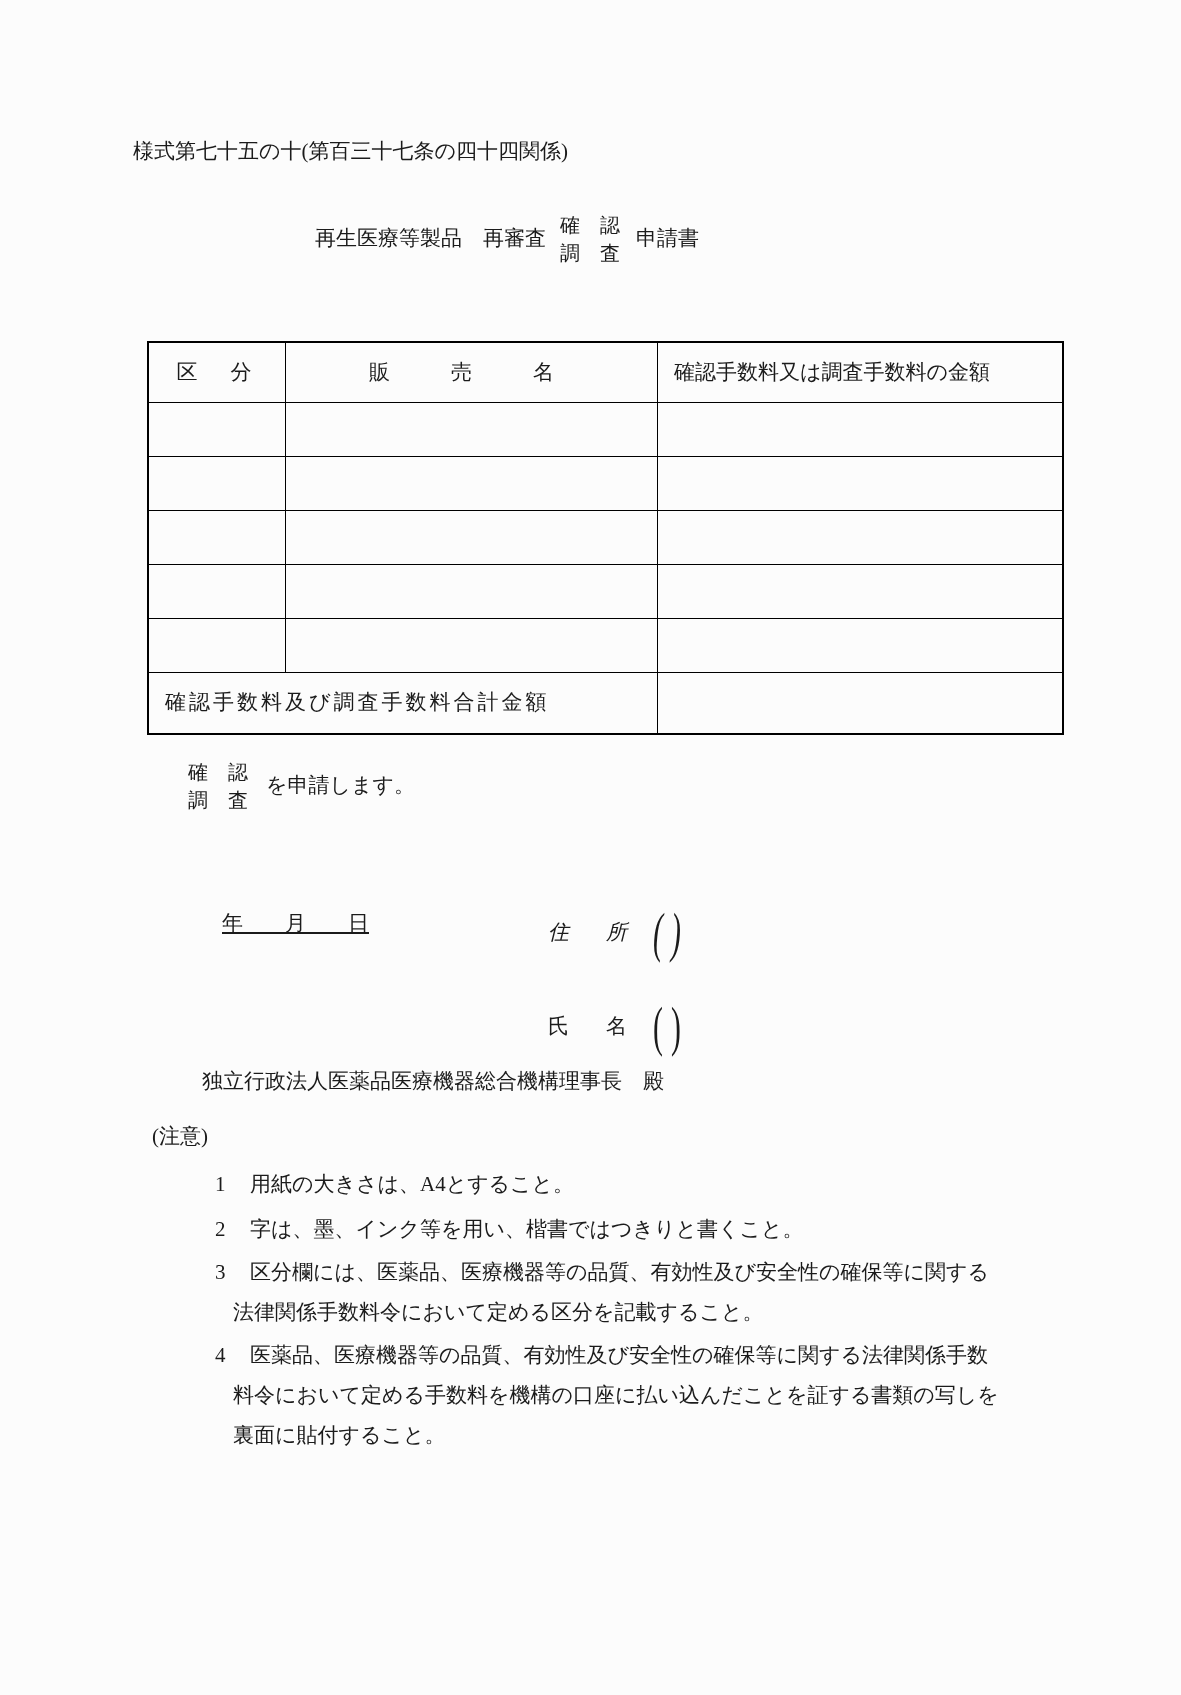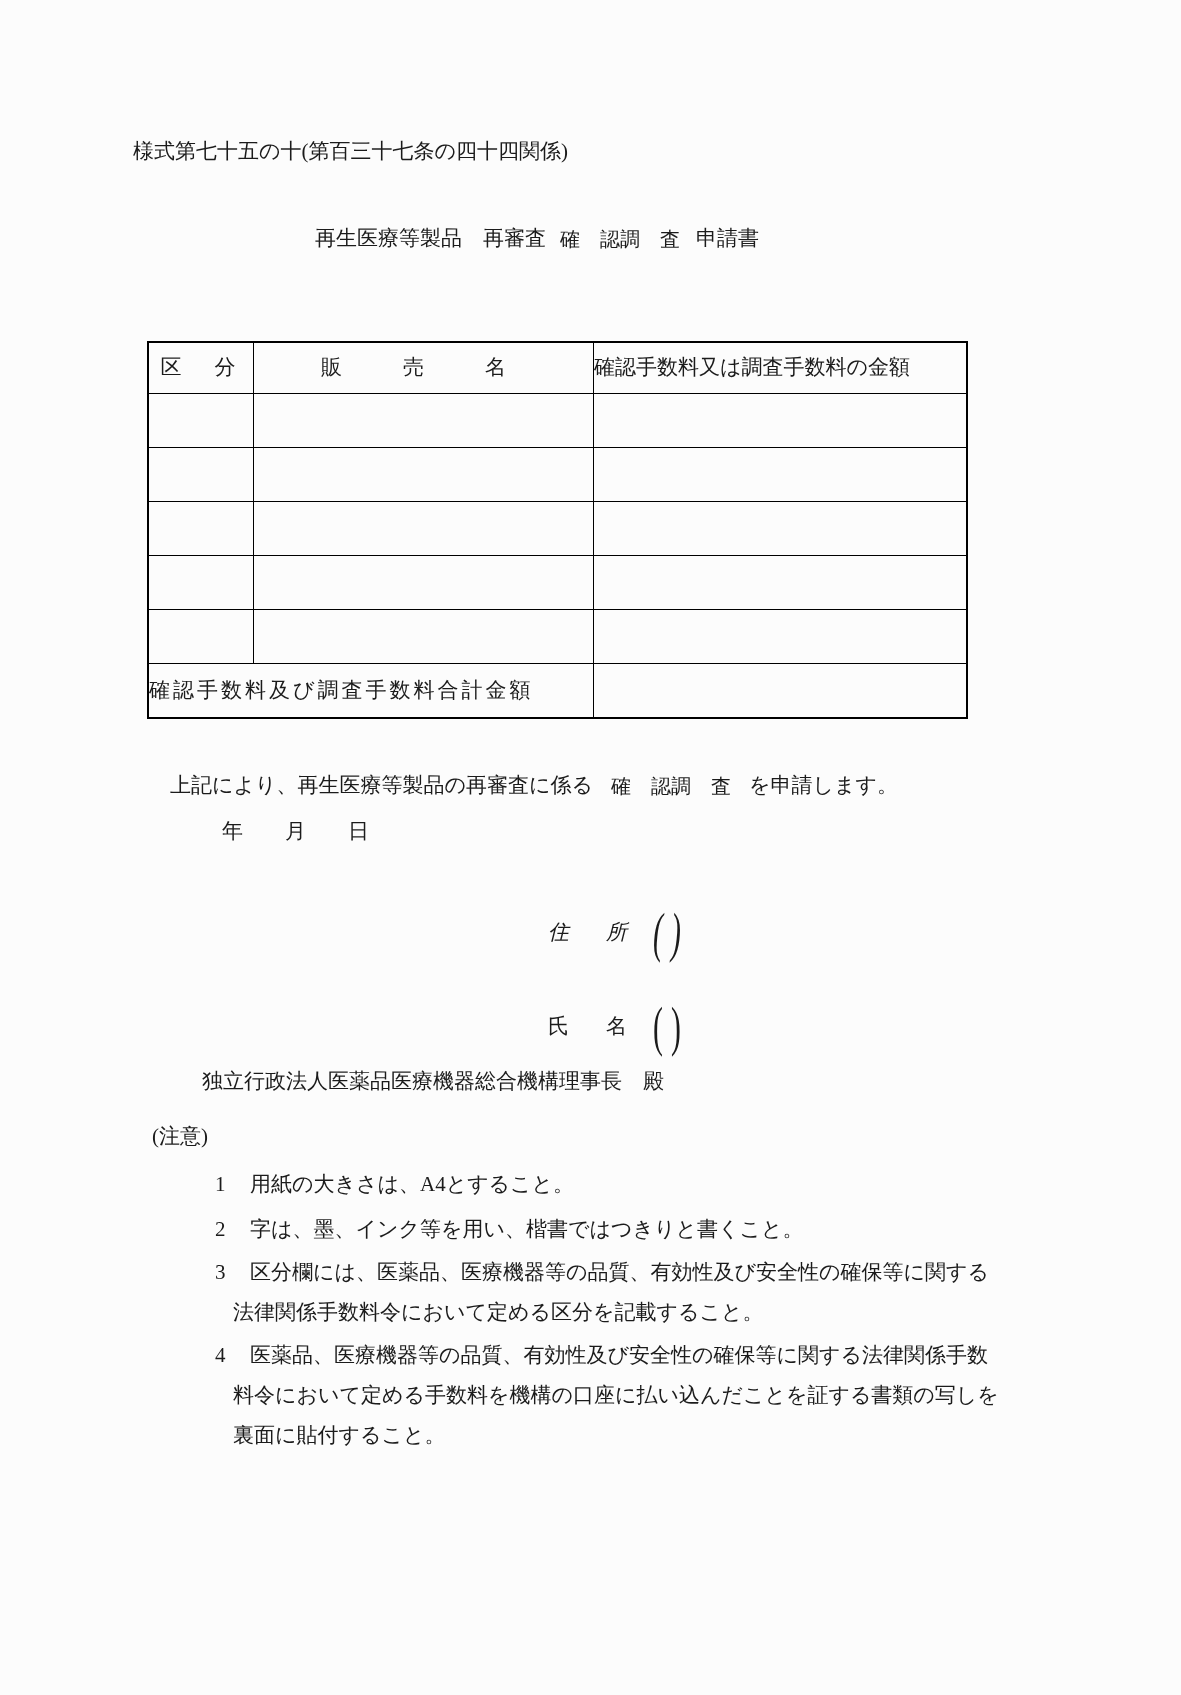--- a/index.html
+++ b/index.html
@@ -5,27 +5,27 @@
   html,body{margin:0;padding:0;}
   body{
     width:1181px;height:1695px;position:relative;overflow:hidden;
     background:#fcfcfc;color:#1b1b1b;
     font-family:"Liberation Serif","DejaVu Serif",serif;
     font-size:21px;line-height:1.3;
   }
   .abs{position:absolute;}
   
   .title-row{display:flex;align-items:center;}
-  .stacked{display:inline-flex;flex-direction:row;align-items:center;
+  .stacked{display:inline-flex;flex-direction:column;align-items:center;
            font-size:20px;line-height:28px;text-align:center;}
   
   table.fee{border-collapse:collapse;table-layout:fixed;
             border:2px solid #000;}
   table.fee td,table.fee th{border:1px solid #000;font-weight:normal;
-            padding:0;vertical-align:middle;font-size:21px;margin-top:8px;}
+            padding:16px;vertical-align:middle;font-size:21px;margin-top:8px;}
   tr.hdr{height:51px;}
   tr.empty{height:54px;}
   tr.total{height:55px;}
   th.c-cat{width:104px;text-align:center;letter-spacing:6px;}
   th.c-name{width:339px;text-align:center;letter-spacing:20px;}
   th.c-fee{width:372px;text-align:left;}
   td.total-label{text-align:left;padding-left:7px;letter-spacing:3px;}
   
   .sentence-row{display:flex;align-items:center;}
   .sentence-row .stacked{margin:0 18px;}
@@ -96,29 +96,28 @@
     <tbody>
       <tr class="total">
         <td class="total-label" colspan="2">確認手数料及び調査手数料合計金額</td>
         <td></td>
       </tr>
     </tbody>
   </table>
 </div>
 
 <div class="abs sentence-row" style="left:170px;top:757px;height:58px;">
-  <span class="nowrap">上記により、再生医療等製品の再審査に係る</span>
   <span class="stacked">
     <span>確　認</span>
     <span>調　査</span>
   </span>
   <span class="nowrap">を申請します。</span>
 </div>
 
-<div class="abs nowrap" style="left:222px;top:818px;">年　　月　　日</div>
+<div class="abs nowrap" style="left:222px;top:910px;text-decoration:underline;">年　　月　　日</div>
 
 <div class="abs paren-block" style="left:548px;top:904px;font-style:italic;">
   <span class="plabel">住　所</span>
   <span class="big-paren">(</span>
   <span class="big-paren">)</span>
 </div>
 
 <div class="abs paren-block" style="left:548px;top:998px;">
   <span class="plabel">氏　名</span>
   <span class="big-paren">(</span>

